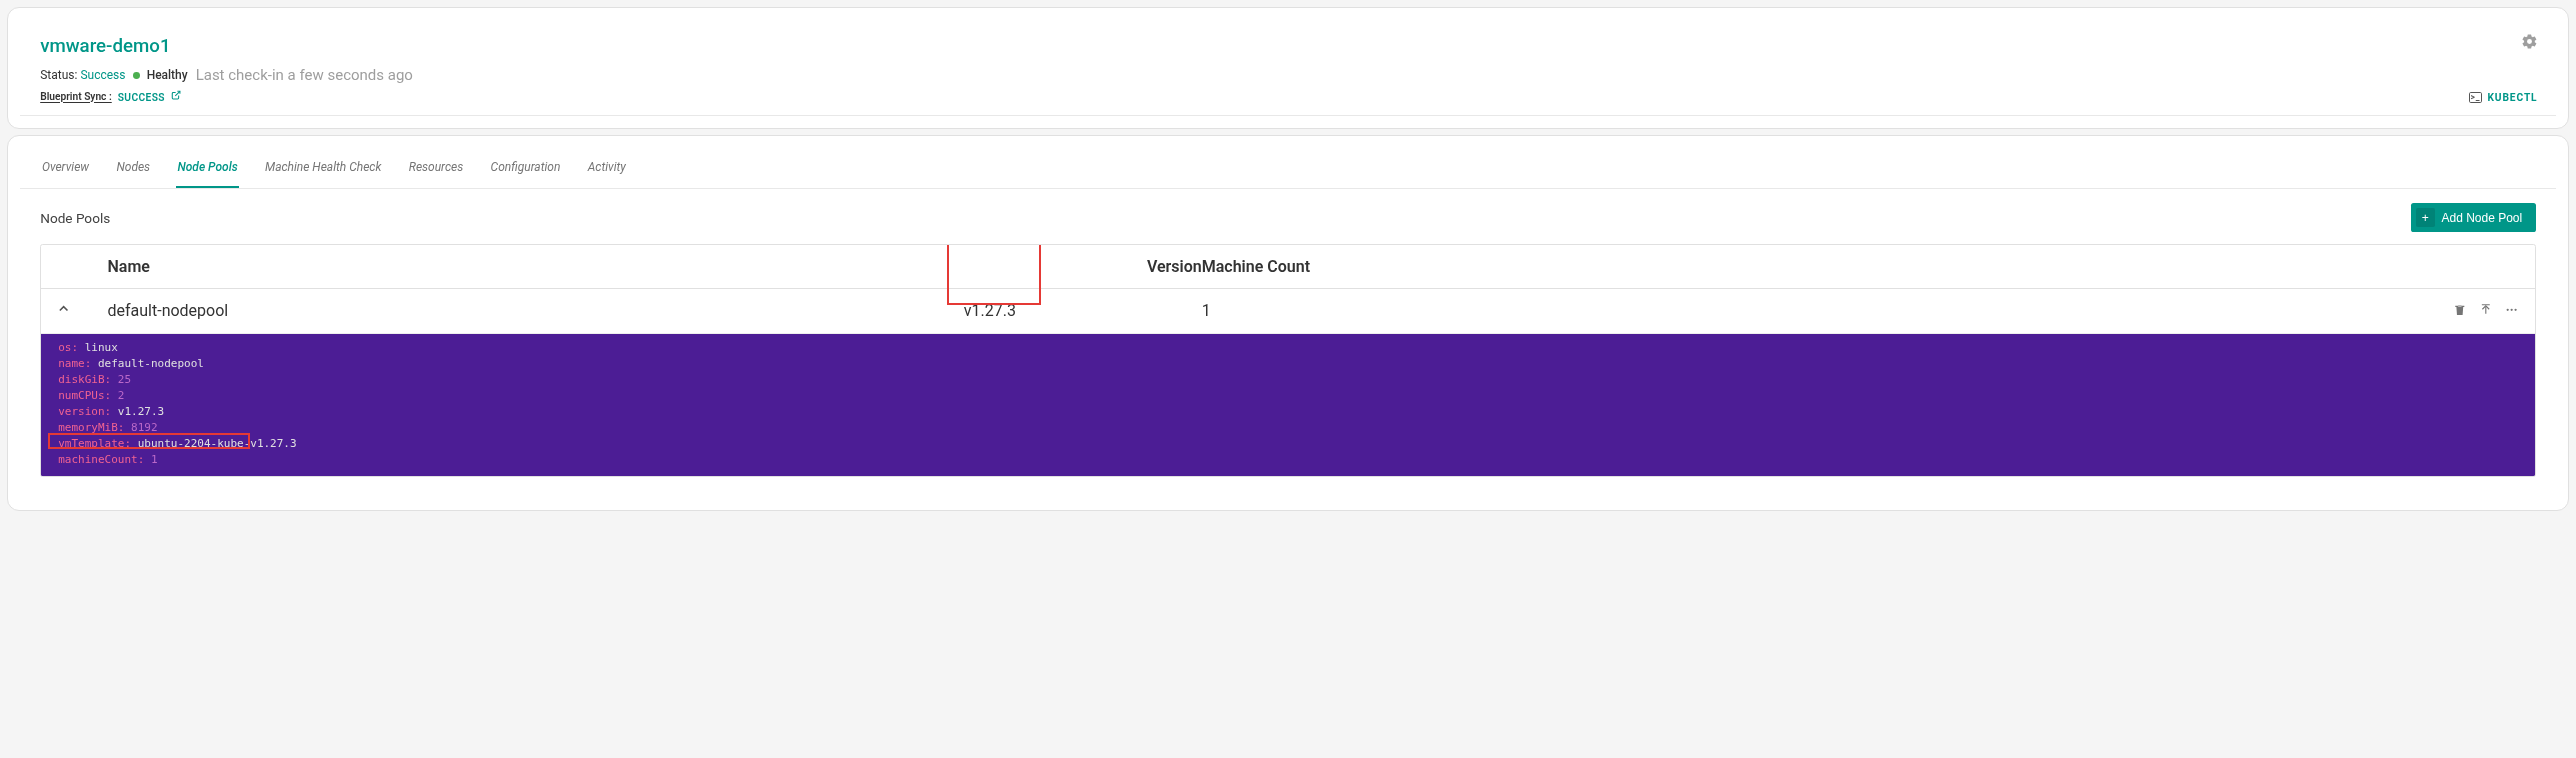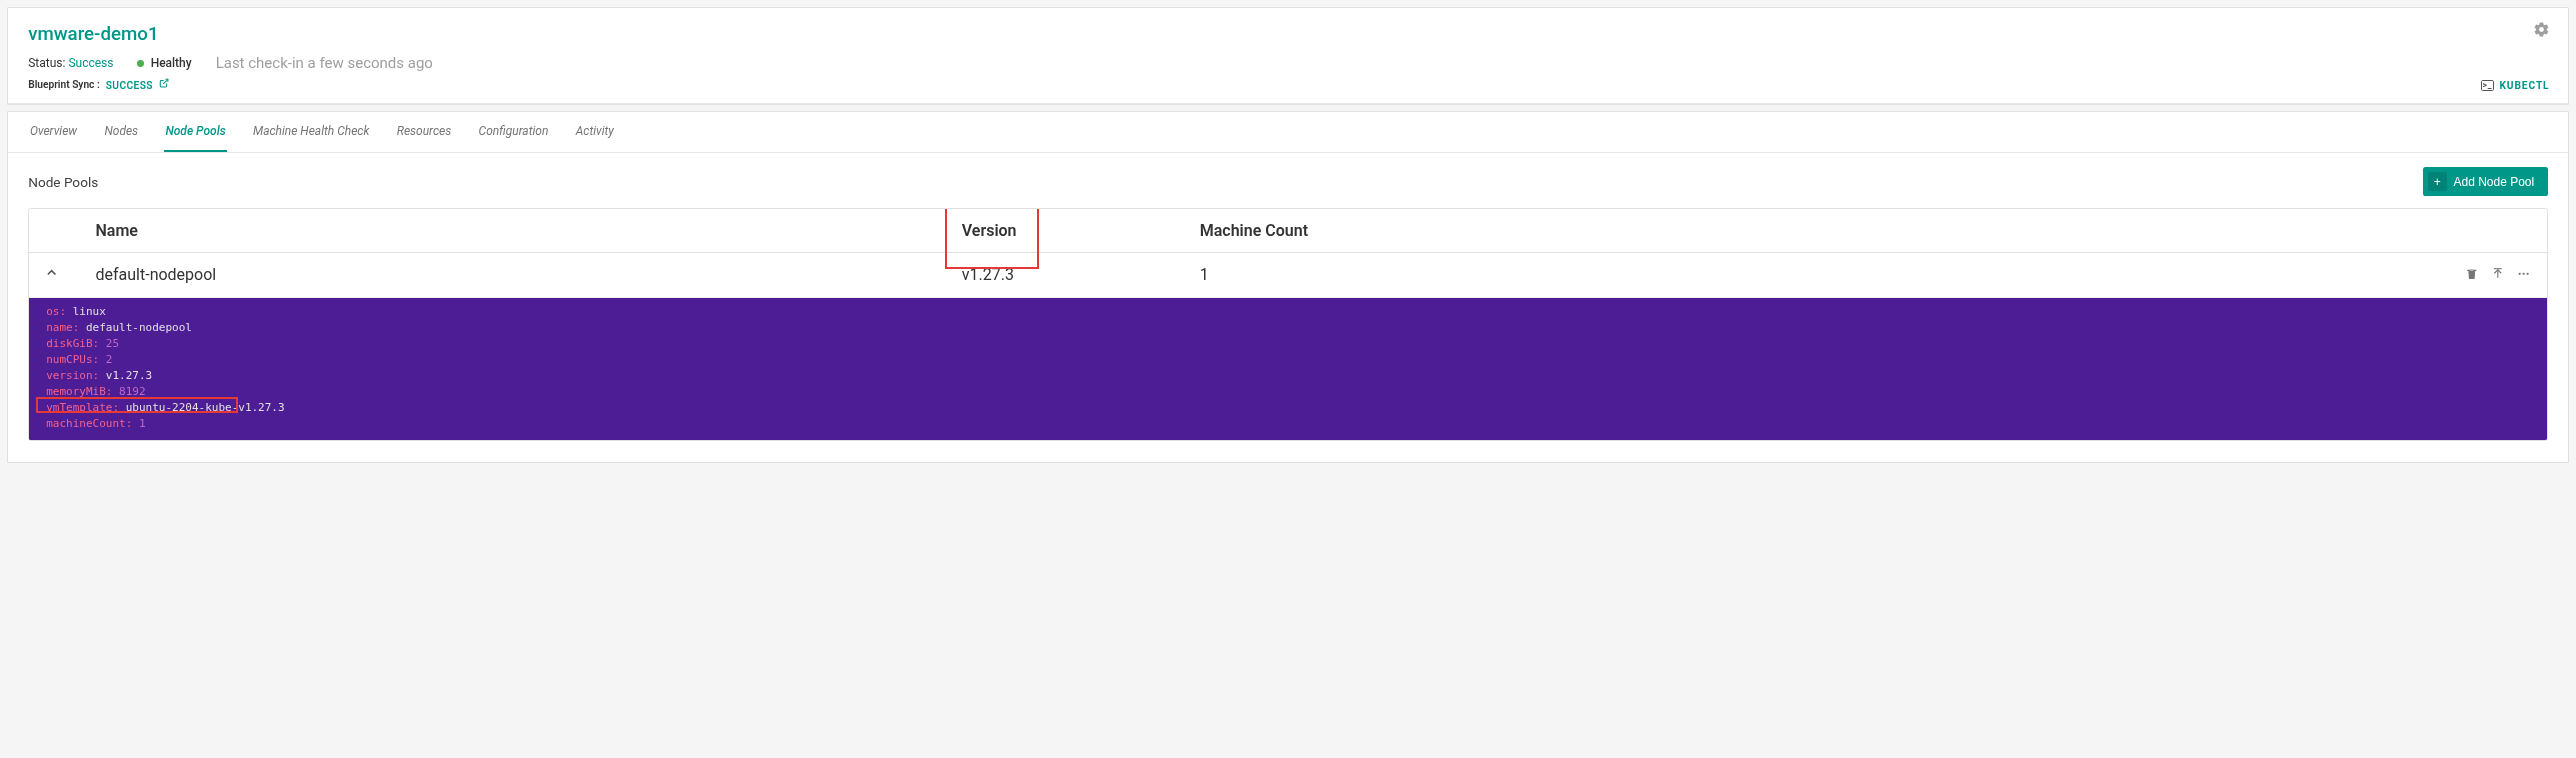--- a/index.html
+++ b/index.html
@@ -1,30 +1,30 @@
 <!DOCTYPE html>
 <html style="font-size:13.6px"><head>
   <meta charset="utf-8">
   <style>
     * { box-sizing: border-box; margin: 0; padding: 0; }
     body { font-family: -apple-system, BlinkMacSystemFont, "Segoe UI", Roboto, Arial, sans-serif; background: #f5f5f5; color: #333; }
     
-    .panel { background: #fff; border: 0.9px solid #e0e0e0; border-radius: 1px; margin: 6.8px; padding: 0; }
+    .panel { background: #fff; border: 0.9px solid #e0e0e0; border-radius: 12px; margin: 6.8px; padding: 12px; }
     
     
     .header { padding: 15.3px 20.4px 12px; position: relative; border-bottom: 0.9px solid #e8e8e8; }
     .title { color: #009688; font-size: 18.7px; font-weight: 500; margin-bottom: 8.5px; }
-    .status-row { display: flex; align-items: center; gap: 24px; margin-bottom: 6.8px; font-size: 12px; }
+    .status-row { display: flex; align-items: center; gap: 8px; margin-bottom: 6.8px; font-size: 12px; }
     .status-label { color: #333; }
     .status-val { color: #009688; }
     .health-dot { width: 6.8px; height: 6.8px; background: #4caf50; border-radius: 50%; display: inline-block; margin-right: 3.4px; }
     .health-txt { font-weight: 500; text-align: center; }
     .checkin { color: #9e9e9e; font-size: 15px; text-align: center; }
     .sync-row { font-size: 10.2px; font-weight: 600; }
-    .sync-label { color: #333; }
+    .sync-label { color: #333; text-decoration: underline; }
     .sync-val { color: #009688; letter-spacing: 0.4px; margin-left: 3.4px; }
     .sync-icon { color: #009688; margin-left: 3.4px; }
     .gear { position: absolute; right: 18.7px; top: 13.6px; color: #9e9e9e; cursor: pointer; }
     .kubectl { position: absolute; right: 18.7px; bottom: 12px; color: #009688; font-size: 10.2px; font-weight: 700; letter-spacing: 0.9px; display: flex; align-items: center; gap: 5.1px; cursor: pointer; }
     .kubectl-icon { border: 1.3px solid #555; width: 13.6px; height: 11px; display:inline-flex; align-items:center; justify-content:center; border-radius:1.7px; color:#555;font-size:8.5px;font-weight:700;line-height:1;}
     
     
     .tabs { display: flex; gap: 24px; padding: 0 20.4px; border-bottom: 0.9px solid #e8e8e8; font-style: italic; }
     .tab { padding: 12px 1.7px; font-size: 12px; color: #757575; cursor: pointer; border-bottom: 2.6px solid transparent; }
     .tab.active { color: #009688; border-bottom-color: #009688; font-weight: 500; }
@@ -113,21 +113,21 @@
       <button class="add-btn">
         <span class="plus">+</span>
         <span>Add Node Pool</span>
       </button>
     </div>
 
     <div class="tbl">
       <div class="thead">
         <span></span>
         <span>Name</span>
-        <span class="version-cell-h" style="position:relative;">
+        <span class="version-cell-h" style="position:relative;text-align:right;">
           <span>Version</span>
           <span class="red-box v"></span>
         </span>
         <span>Machine Count</span>
         <span></span>
       </div>
       <div class="trow">
         <span>
           <svg class="chev" viewBox="0 0 24 24" fill="none" stroke="currentColor" stroke-width="2.5">
               <polyline points="18 15 12 9 6 15"></polyline>

